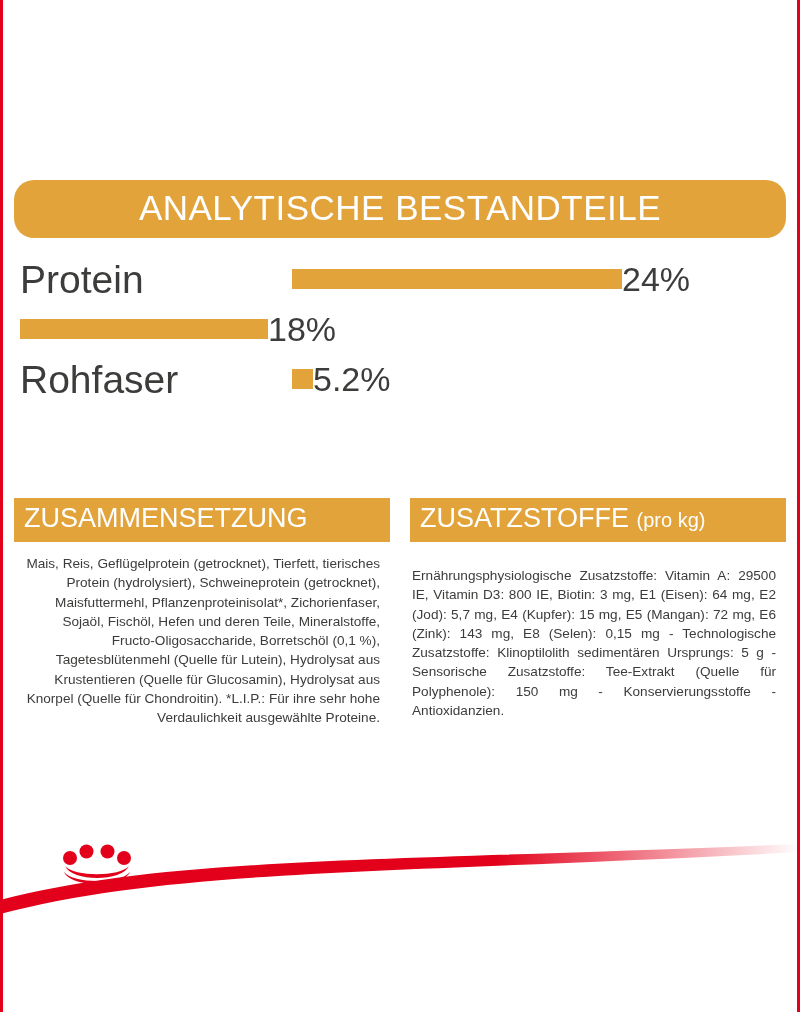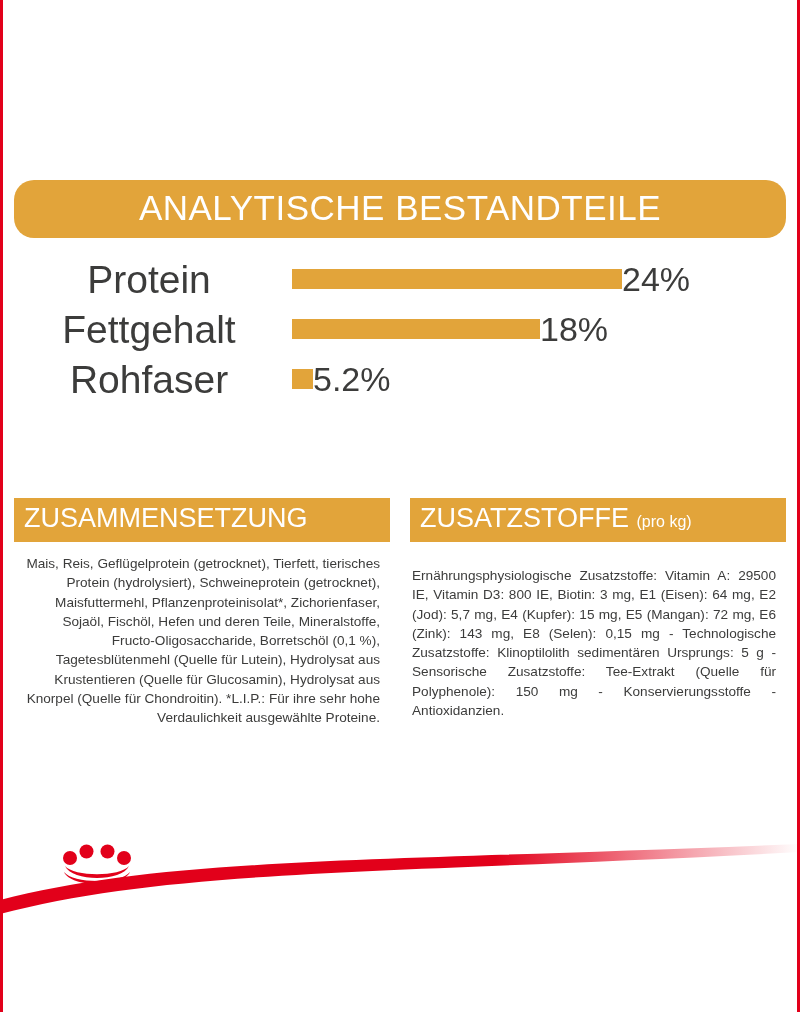--- a/index.html
+++ b/index.html
@@ -48,21 +48,21 @@
     margin-top: 16px;
     padding-left: 6px;
   }
   .row {
     display: flex;
     align-items: center;
     height: 50px;
   }
   .row-label {
     width: 258px;
-    text-align: center;
+    text-align: left;
     font-size: 39px;
     color: #3c3c3b;
     padding-right: 14px;
     line-height: 1;
     white-space: nowrap;
   }
   .bar {
     height: 20px;
     background: #e2a43a;
   }
@@ -87,21 +87,21 @@
   }
   .col-head {
     background: #e2a43a;
     color: #ffffff;
     font-size: 27px;
     padding: 7px 10px 10px 10px;
     line-height: 1;
     white-space: nowrap;
   }
   .col-head .sub {
-    font-size: 16px;
+    font-size: 20px;
   }
   .col-body {
     font-size: 13.6px;
     line-height: 1.42;
     color: #3c3c3b;
     padding: 12px 10px 0 2px;
     text-align: right;
   }
   .col-body.justify { text-align: justify; margin-top: 12px; }
 
@@ -132,21 +132,20 @@
 
   <div class="rows">
 
     <div class="row">
       <div class="row-label">Protein</div>
       <div class="bar" style="width:330px"></div>
       <div class="row-value">24%</div>
     </div>
 
     <div class="row">
-      <div class="row-label">Fettgehalt</div>
       <div class="bar" style="width:248px"></div>
       <div class="row-value">18%</div>
     </div>
 
     <div class="row">
       <div class="row-label">Rohfaser</div>
       <div class="bar" style="width:21px"></div>
       <div class="row-value">5.2%</div>
     </div>
 

